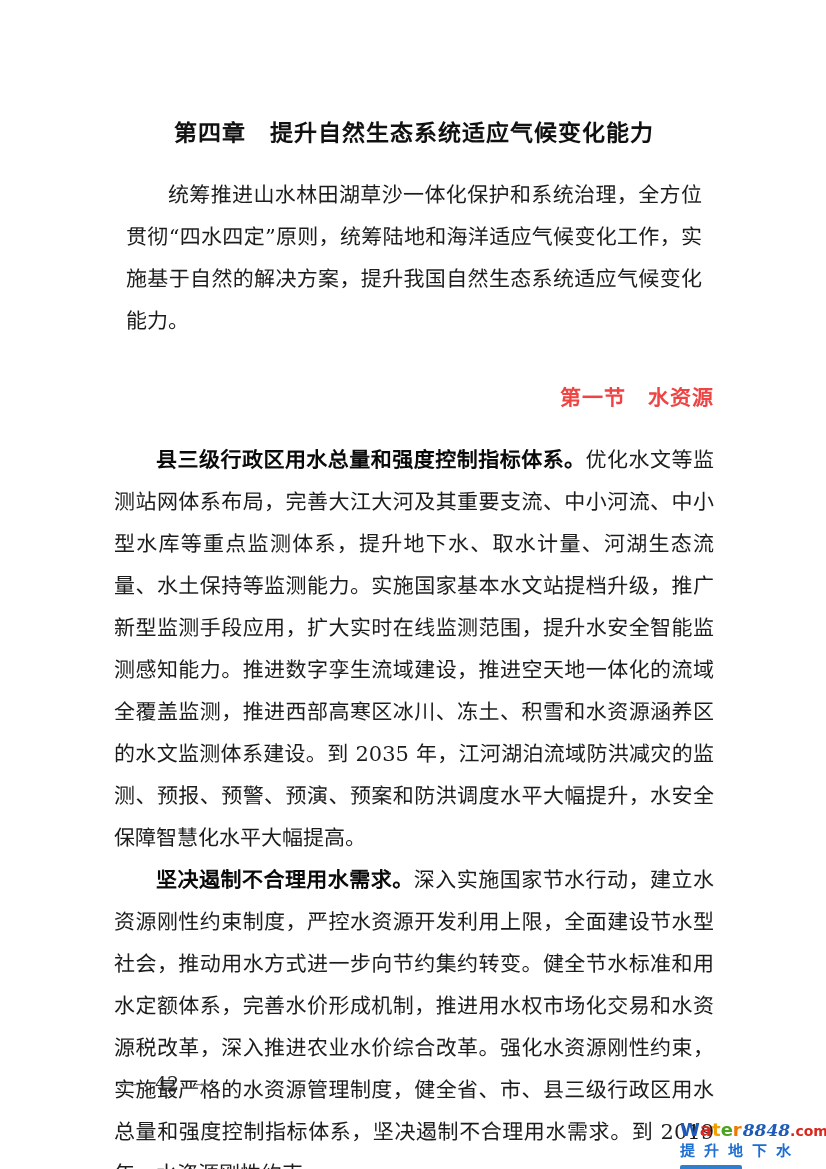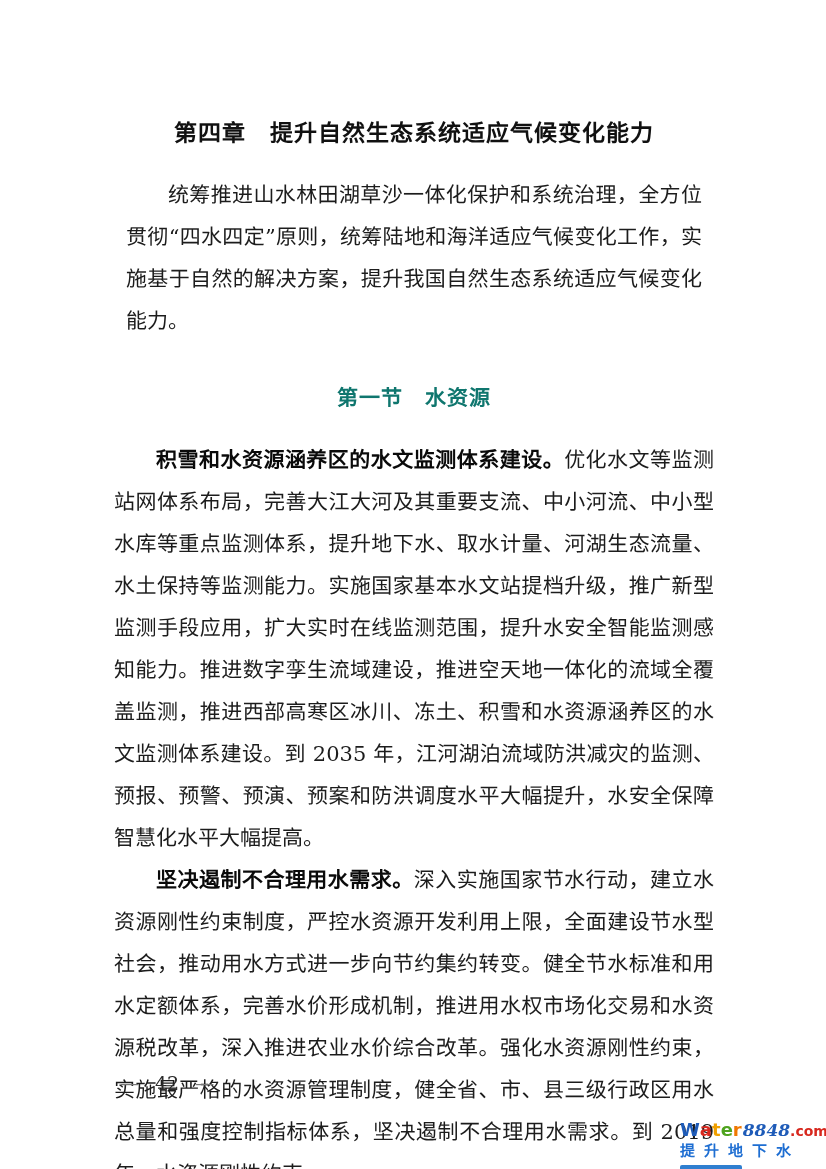--- a/index.html
+++ b/index.html
@@ -39,22 +39,22 @@
     line-height: 42px;
     text-indent: 2em;
     text-align: justify;
     color: #1c1c1c;
   }
   .section-title {
     margin: 42px 0 27px 0;
     font-size: 21px;
     line-height: 28px;
     font-weight: bold;
-    text-align: center;
-    color: #0f766e;
+    text-align: right;
+    color: #ef4444;
     letter-spacing: 1px;
   }
   .body-para {
     margin: 0;
     font-size: 21px;
     line-height: 42px;
     text-indent: 2em;
     text-align: justify;
     color: #1c1c1c;
   }
@@ -128,21 +128,21 @@
 <div class="page">
 
   <div class="content">
 
     <h1 class="chapter-title">第四章　提升自然生态系统适应气候变化能力</h1>
 
     <p class="intro-para">统筹推进山水林田湖草沙一体化保护和系统治理，全方位贯彻“四水四定”原则，统筹陆地和海洋适应气候变化工作，实施基于自然的解决方案，提升我国自然生态系统适应气候变化能力。</p>
 
     <h2 class="section-title">第一节　水资源</h2>
 
-    <p class="body-para"><span class="para-lead">积雪和水资源涵养区的水文监测体系建设。</span><span>优化水文等监测站网体系布局，完善大江大河及其重要支流、中小河流、中小型水库等重点监测体系，提升地下水、取水计量、河湖生态流量、水土保持等监测能力。实施国家基本水文站提档升级，推广新型监测手段应用，扩大实时在线监测范围，提升水安全智能监测感知能力。推进数字孪生流域建设，推进空天地一体化的流域全覆盖监测，推进西部高寒区冰川、冻土、积雪和水资源涵养区的水文监测体系建设。到 2035 年，江河湖泊流域防洪减灾的监测、预报、预警、预演、预案和防洪调度水平大幅提升，水安全保障智慧化水平大幅提高。</span></p>
+    <p class="body-para"><span class="para-lead">县三级行政区用水总量和强度控制指标体系。</span><span>优化水文等监测站网体系布局，完善大江大河及其重要支流、中小河流、中小型水库等重点监测体系，提升地下水、取水计量、河湖生态流量、水土保持等监测能力。实施国家基本水文站提档升级，推广新型监测手段应用，扩大实时在线监测范围，提升水安全智能监测感知能力。推进数字孪生流域建设，推进空天地一体化的流域全覆盖监测，推进西部高寒区冰川、冻土、积雪和水资源涵养区的水文监测体系建设。到 2035 年，江河湖泊流域防洪减灾的监测、预报、预警、预演、预案和防洪调度水平大幅提升，水安全保障智慧化水平大幅提高。</span></p>
 
     <p class="body-para"><span class="para-lead">坚决遏制不合理用水需求。</span><span>深入实施国家节水行动，建立水资源刚性约束制度，严控水资源开发利用上限，全面建设节水型社会，推动用水方式进一步向节约集约转变。健全节水标准和用水定额体系，完善水价形成机制，推进用水权市场化交易和水资源税改革，深入推进农业水价综合改革。强化水资源刚性约束，实施最严格的水资源管理制度，健全省、市、县三级行政区用水总量和强度控制指标体系，坚决遏制不合理用水需求。到 2019 年，水资源刚性约束</span></p>
 
   </div>
 
   <div class="page-footer">
     <span class="footer-dash">—</span><span class="footer-number">42</span><span class="footer-dash">—</span>
   </div>
 
   <div class="watermark">

